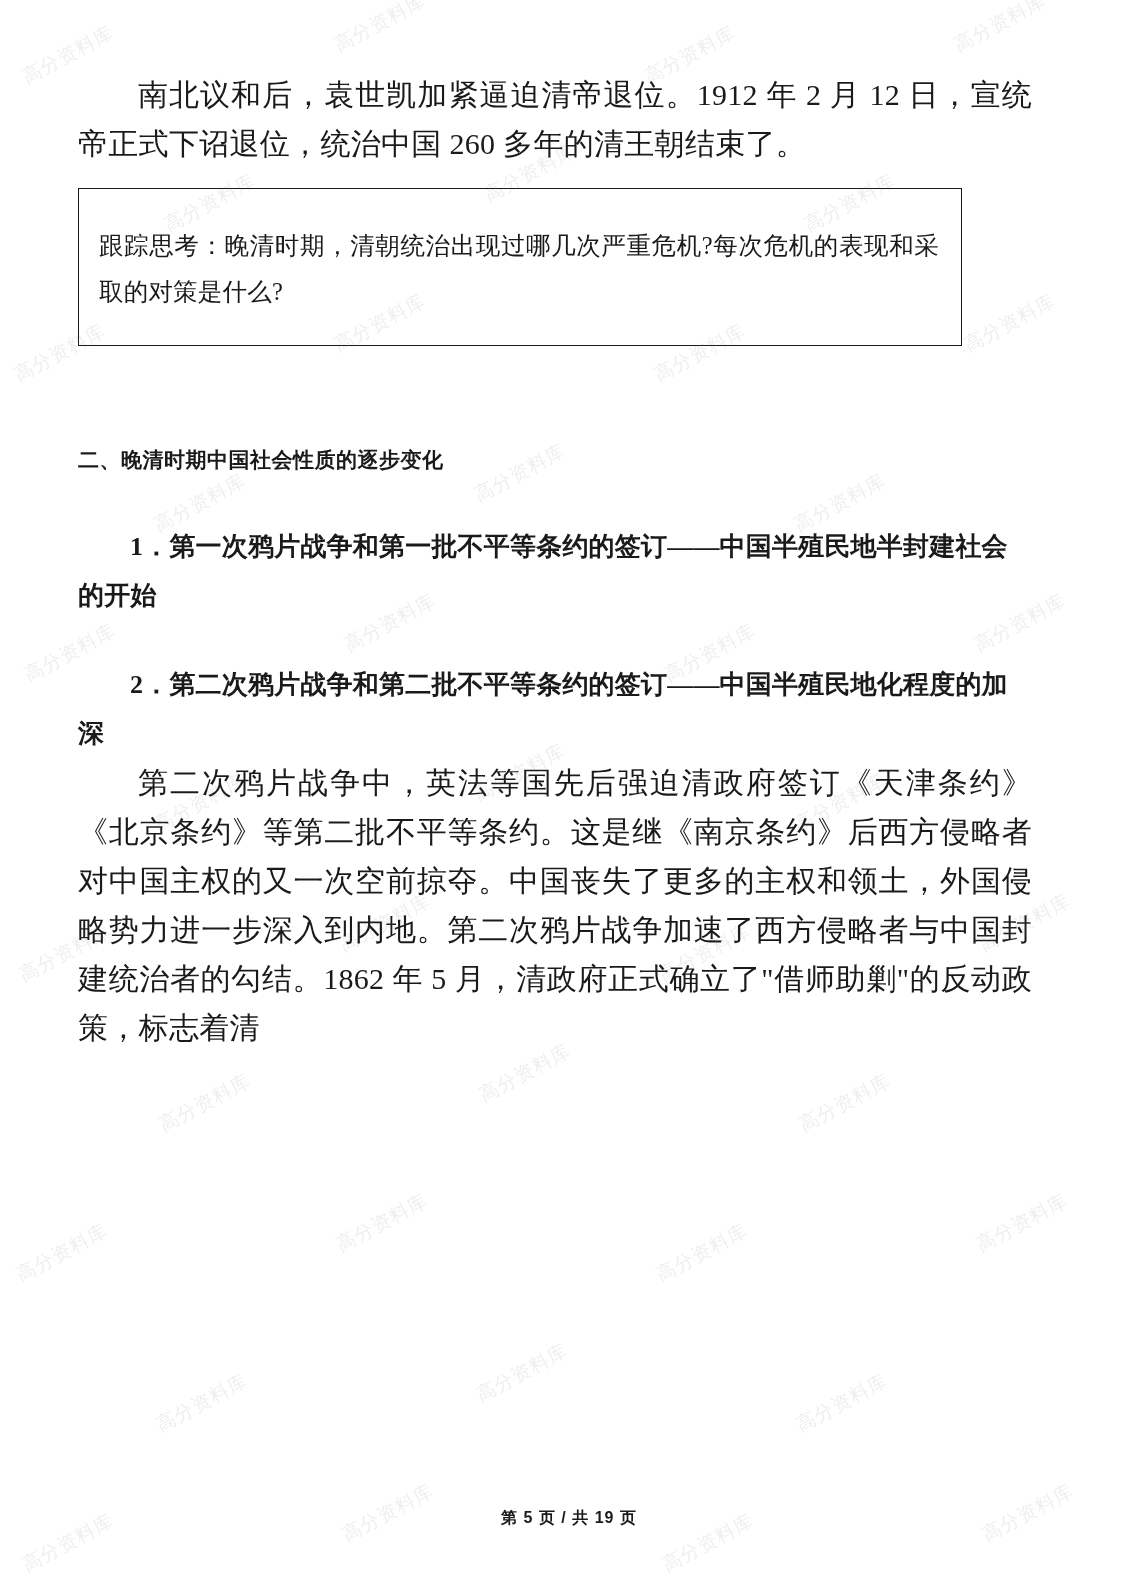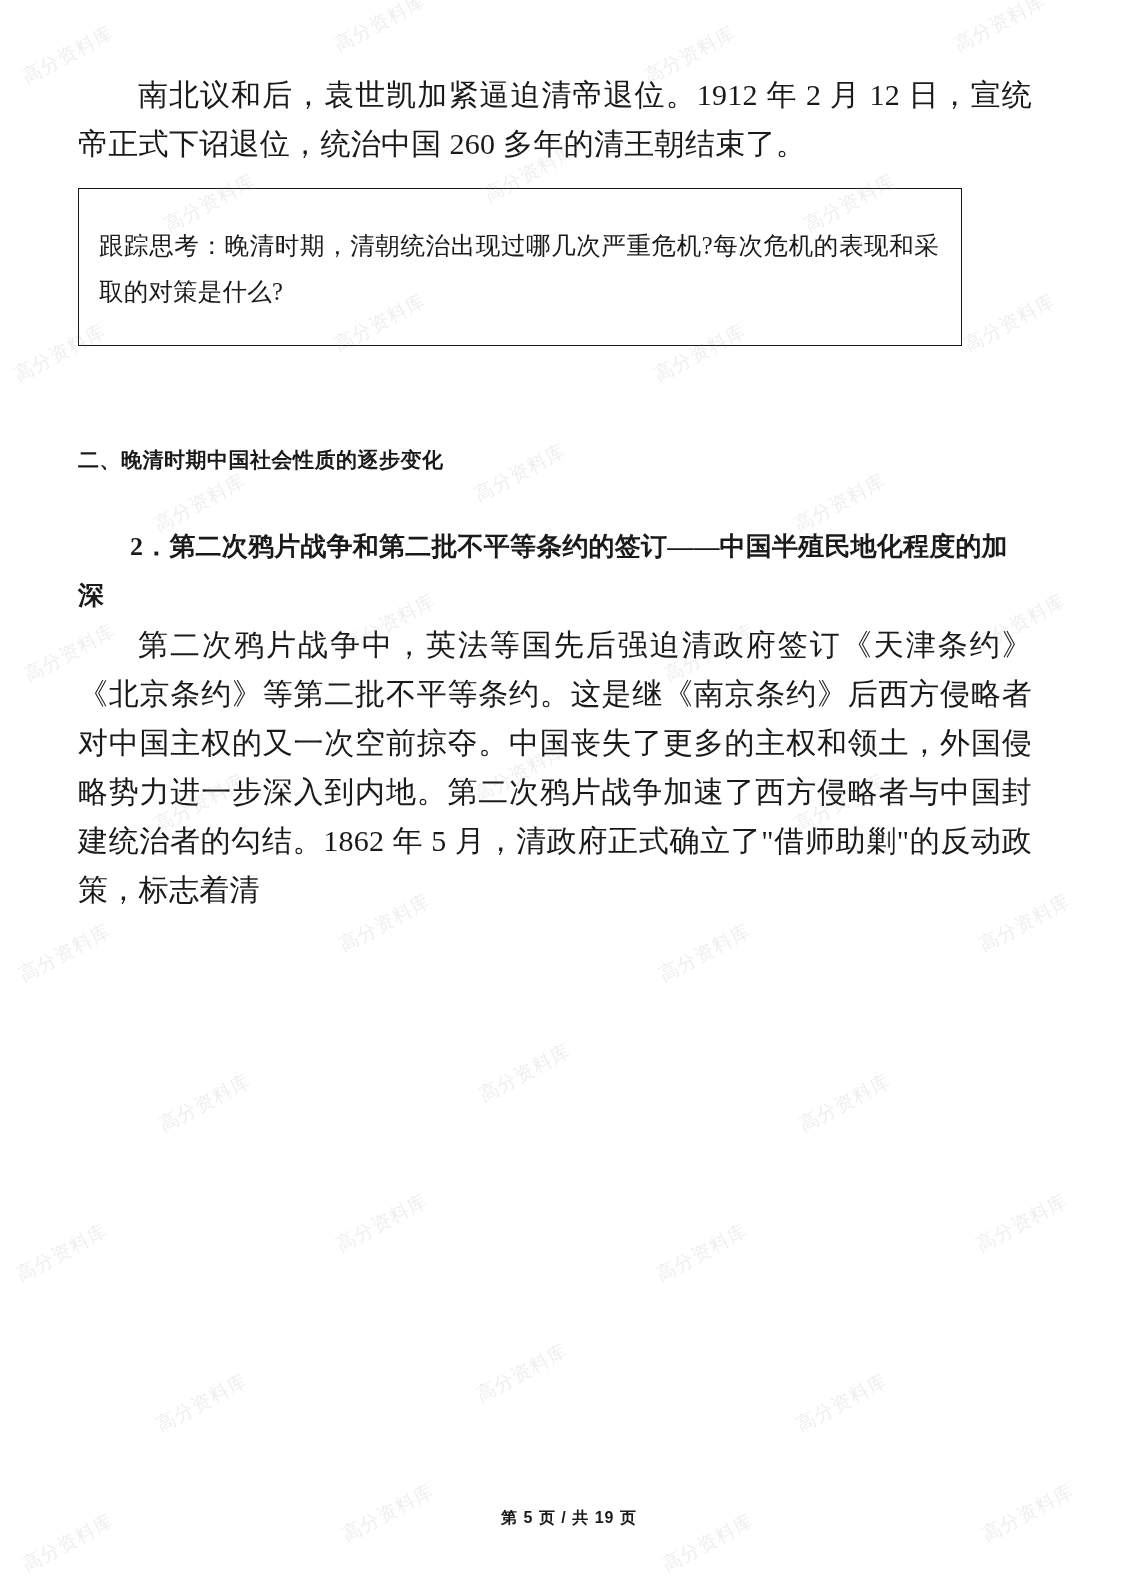--- a/index.html
+++ b/index.html
@@ -162,20 +162,21 @@
   <div class="content">
 
     <p class="body-text lead-para">南北议和后，袁世凯加紧逼迫清帝退位。1912 年 2 月 12 日，宣统帝正式下诏退位，统治中国 260 多年的清王朝结束了。</p>
 
     <div class="callout">
       <p>跟踪思考：晚清时期，清朝统治出现过哪几次严重危机?每次危机的表现和采取的对策是什么?</p>
     </div>
 
     <h2 class="section-heading">二、晚清时期中国社会性质的逐步变化</h2>
 
+    <h3 class="sub-heading">1．第一次鸦片战争和第一批不平等条约的签订——中国半殖民地半封建社会的开始</h3>
 
 
     <h3 class="sub-heading">2．第二次鸦片战争和第二批不平等条约的签订——中国半殖民地化程度的加深</h3>
 
     <p class="body-text para-block">第二次鸦片战争中，英法等国先后强迫清政府签订《天津条约》《北京条约》等第二批不平等条约。这是继《南京条约》后西方侵略者对中国主权的又一次空前掠夺。中国丧失了更多的主权和领土，外国侵略势力进一步深入到内地。第二次鸦片战争加速了西方侵略者与中国封建统治者的勾结。1862 年 5 月，清政府正式确立了"借师助剿"的反动政策，标志着清</p>
 
   </div>
 
   <div class="footer">第 5 页 / 共 19 页</div>
 

